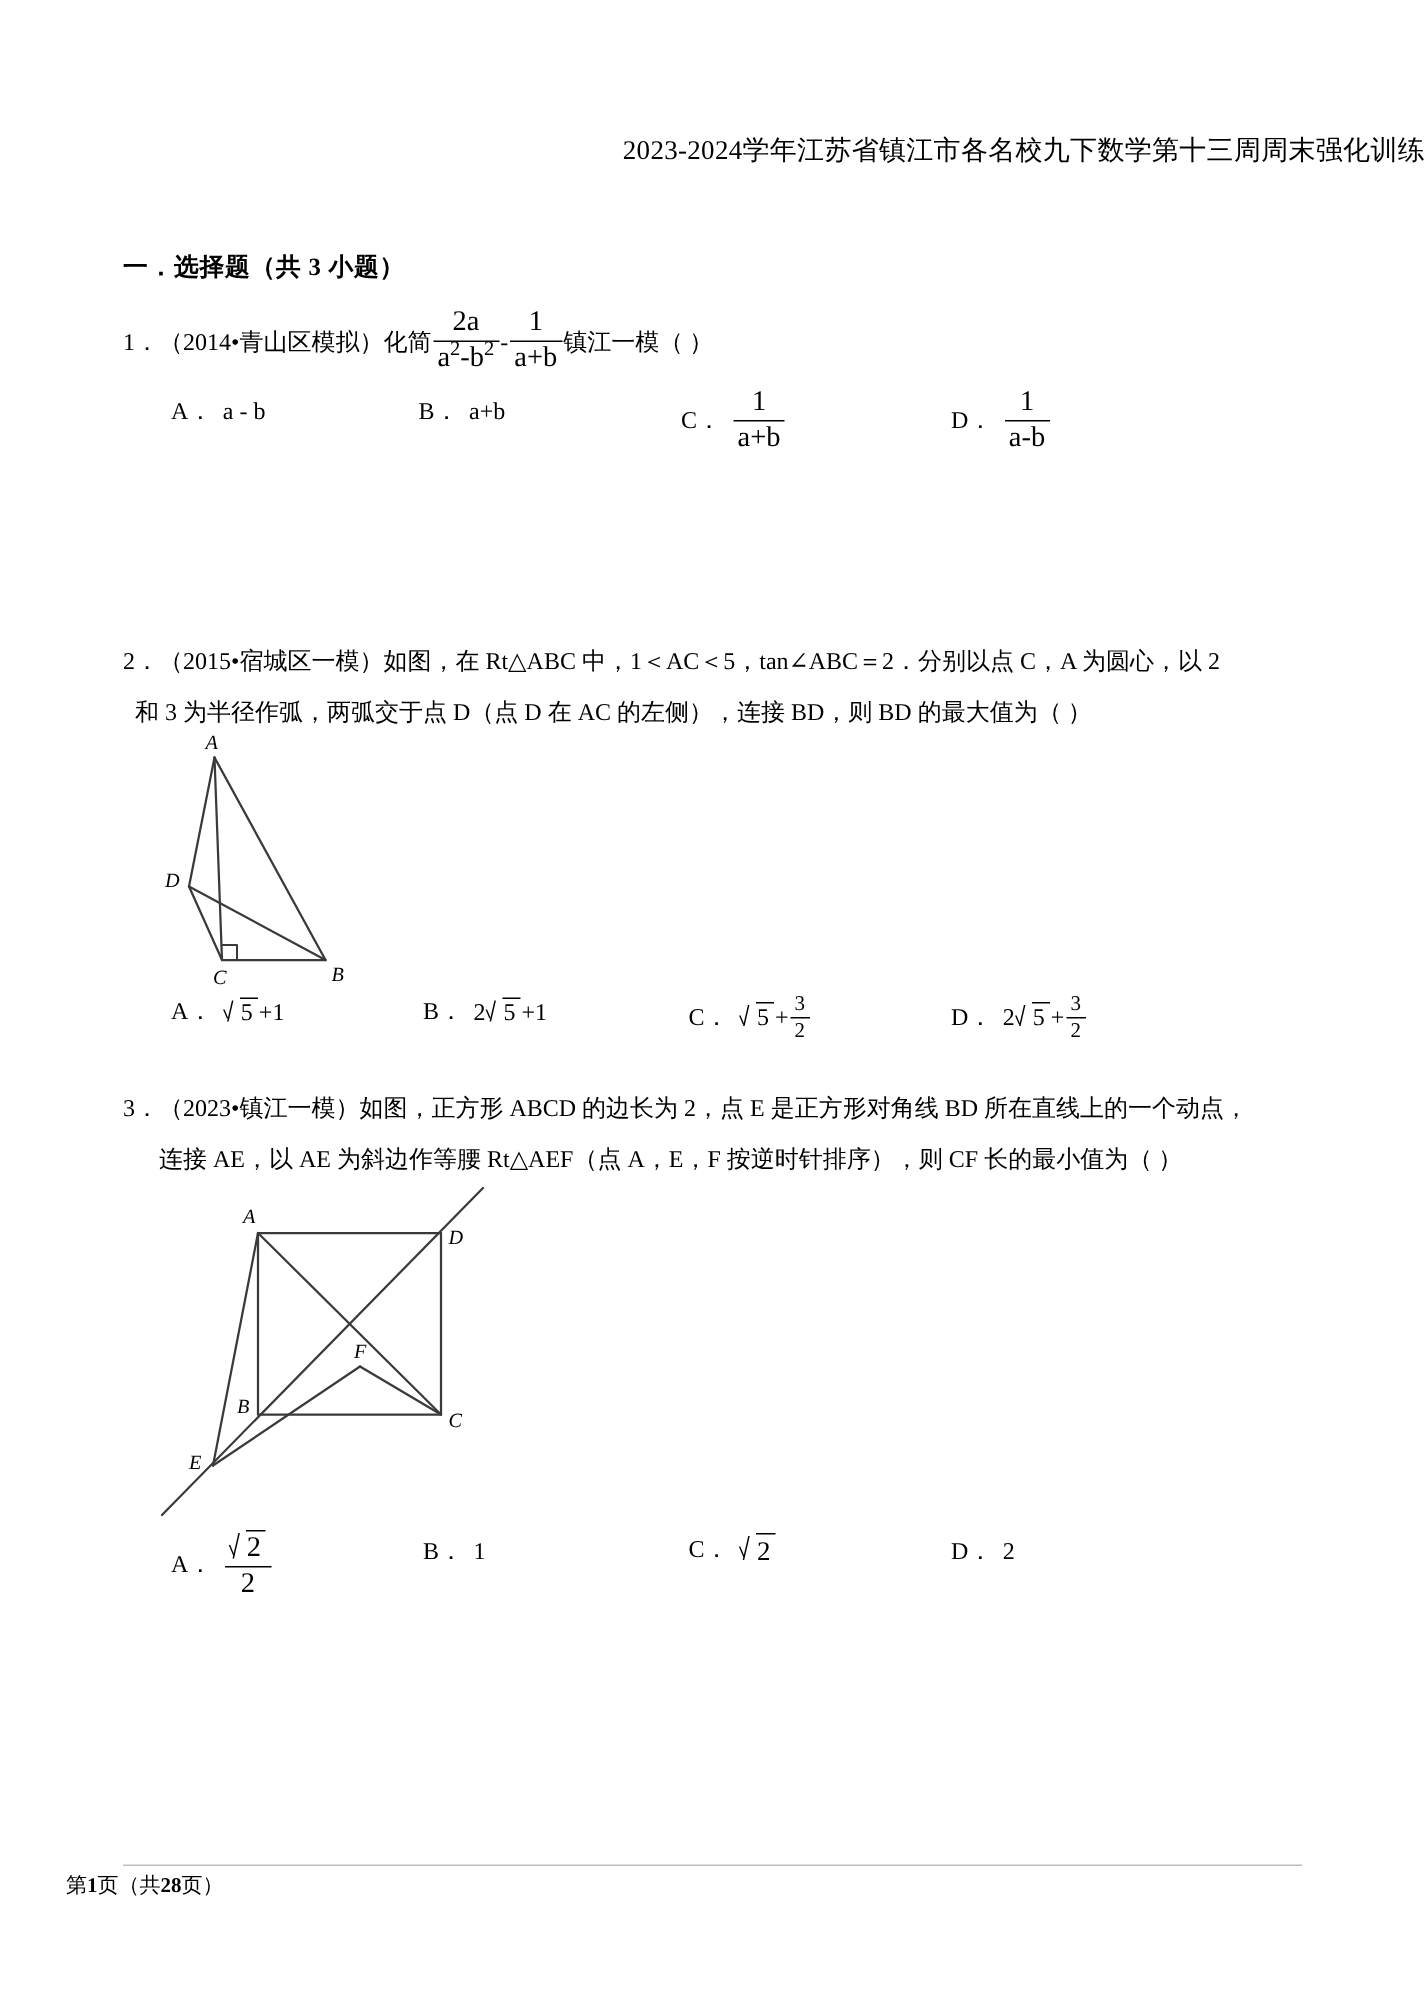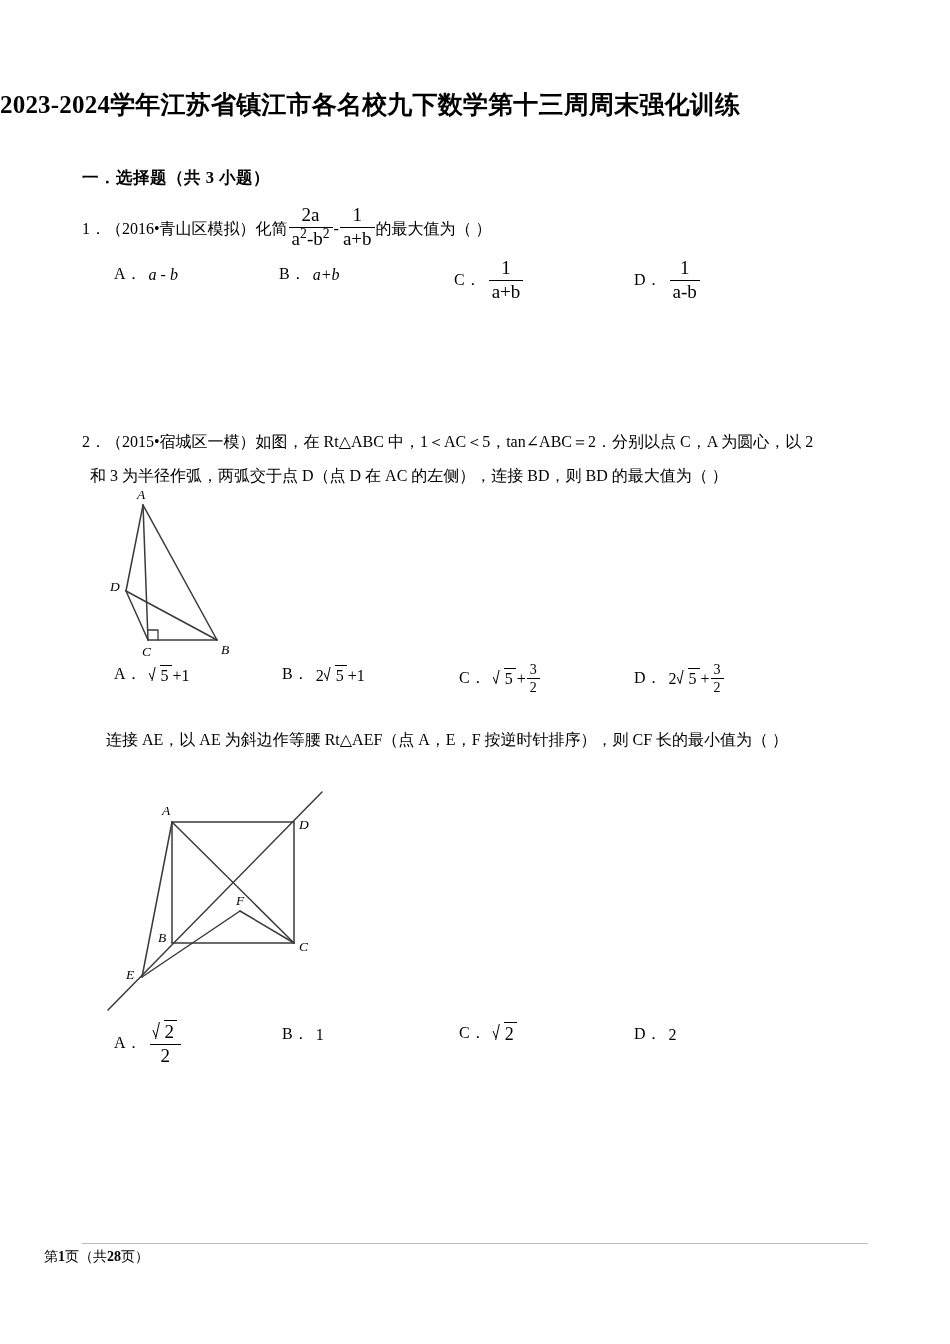--- a/index.html
+++ b/index.html
@@ -16,23 +16,23 @@
     color: #000000;
     overflow: hidden;
   }
 
   
   .doc-title {
     position: absolute;
     left: 0;
     top: 88px;
     width: 950px;
-    text-align: left;
-    font-size: 25px;
-    font-weight: bold;
+    text-align: right;
+    font-size: 18px;
+    font-weight: normal;
     letter-spacing: 0.2px;
     white-space: nowrap;
   }
 
   
   .section-head {
     position: absolute;
     left: 82px;
     top: 167px;
     font-size: 16.5px;
@@ -43,21 +43,21 @@
 
   
   .q {
     position: absolute;
     font-size: 16px;
     line-height: 34px;
   }
   .qtext {
     white-space: nowrap;
   }
-  .it { font-style: italic; }
+  .it { }
   .up { font-style: normal; }
 
   
   .frac {
     display: inline-block;
     vertical-align: -0.55em;
     text-align: center;
     line-height: 1.08;
     margin: 0 1px;
     font-size: 19px;
@@ -154,21 +154,21 @@
 <body>
 
 <div class="page">
 
   <div class="doc-title">2023-2024学年江苏省镇江市各名校九下数学第十三周周末强化训练</div>
 
   <div class="section-head">一．选择题（共 3 小题）</div>
 
   <div class="q" style="left:82px; top:205px;">
     <div class="qtext">
-      <span>1</span><span class="up">．</span><span>（2016•青山区模拟）</span><span>化简</span><span class="frac"><span class="num">2a</span><span class="den"><span>a</span><span class="sup">2</span><span>-b</span><span class="sup">2</span></span></span><span>-</span><span class="frac"><span class="num">1</span><span class="den">a+b</span></span><span>的最大值为（      ）</span>
+      <span>1</span><span class="up">．</span><span>（2014•青山区模拟）</span><span>化简</span><span class="frac"><span class="num">2a</span><span class="den"><span>a</span><span class="sup">2</span><span>-b</span><span class="sup">2</span></span></span><span>-</span><span class="frac"><span class="num">1</span><span class="den">a+b</span></span><span>镇江一模（      ）</span>
     </div>
   </div>
 
   <div class="opts" style="left:114px; top:258px; height:44px;">
     <div class="opt" style="left:0px; top:6px;">
       <span class="lbl">A．</span>
       <span class="it">a - b</span>
     </div>
     <div class="opt" style="left:165px; top:6px;">
       <span class="lbl">B．</span>
@@ -239,20 +239,23 @@
       <span class="lbl">C．</span>
       <span><span></span><span class="rad"><span class="radicand">5</span></span><span>+</span><span class="frac small"><span class="num">3</span><span class="den">2</span></span></span>
     </div>
     <div class="opt" style="left:520px; top:0px;">
       <span class="lbl">D．</span>
       <span><span>2</span><span class="rad"><span class="radicand">5</span></span><span>+</span><span class="frac small"><span class="num">3</span><span class="den">2</span></span></span>
     </div>
   </div>
 
   <div class="q" style="left:82px; top:723px;">
+    <div class="qtext">
+      <span>3</span><span class="up">．</span><span>（2023•镇江一模）</span><span>如图，正方形 ABCD 的边长为 2，点 E 是正方形对角线 BD 所在直线上的一个动点，</span>
+    </div>
     <div class="qtext" style="margin-left:24px;">
       <span>连接 AE，以 AE 为斜边作等腰 Rt△AEF（点 A，E，F 按逆时针排序），则 CF 长的最小值为（      ）</span>
     </div>
   </div>
 
   <div class="figure" style="left:100px; top:785px;">
     <svg width="250" height="240" viewBox="0 0 250 240">
       <g stroke="#3a3a3a" stroke-width="1.5" fill="none" stroke-linecap="round" stroke-linejoin="round">
 
         <line x1="72" y1="37" x2="194" y2="37"></line>

